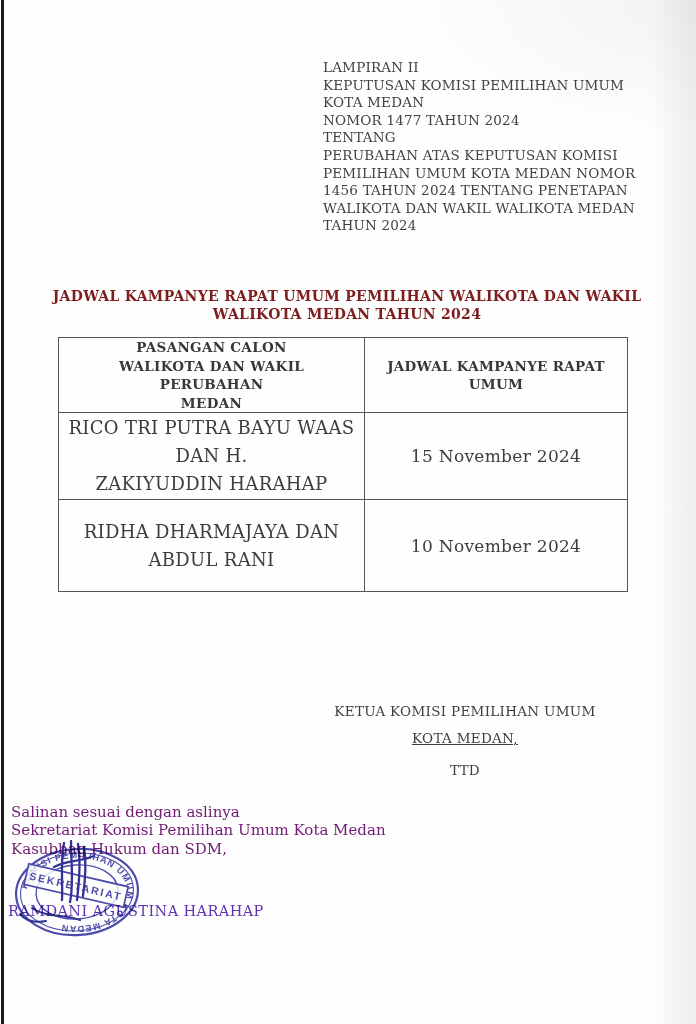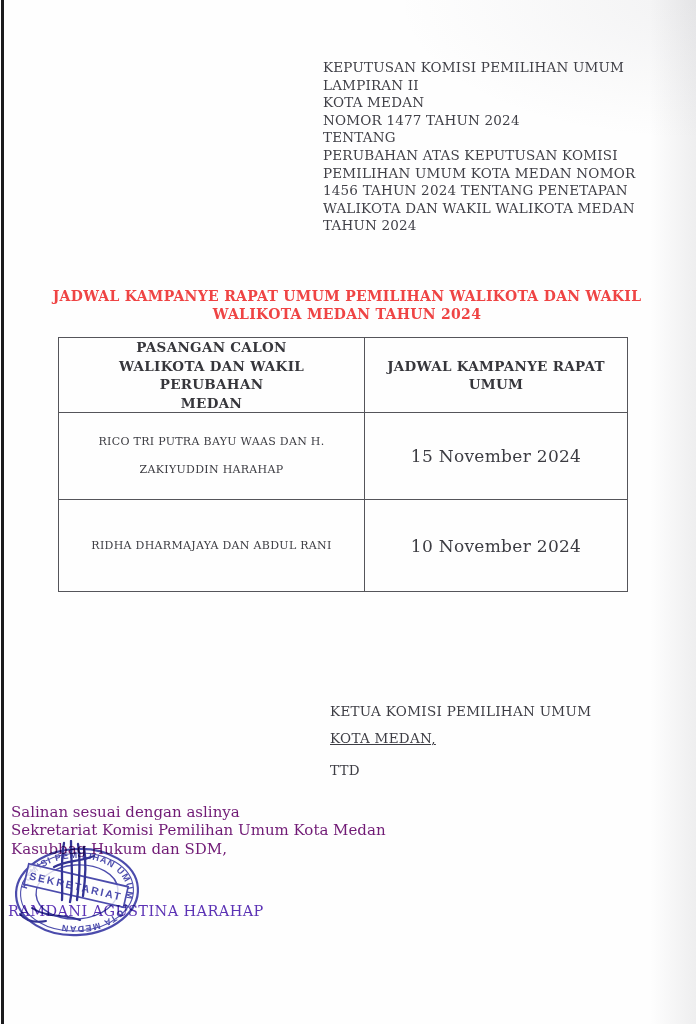--- a/index.html
+++ b/index.html
@@ -15,32 +15,32 @@
     background:linear-gradient(to left, rgba(130,130,138,0.13), rgba(130,130,138,0.0)); }
   .scan-shade-top { position:absolute; right:0; top:0; width:300px; height:140px;
     background:radial-gradient(ellipse at top right, rgba(140,140,150,0.10), rgba(140,140,150,0) 70%); }
 
   
   .lampiran { position:absolute; left:323px; top:59px; font-size:13.5px; line-height:17.6px;
     letter-spacing:0.2px; white-space:nowrap; color:#3f3f46; }
 
   
   .doc-title { position:absolute; left:40px; top:287px; width:614px; text-align:center;
-    font-weight:bold; font-size:14px; line-height:18px; letter-spacing:0.3px; color:#ef4444; }
+    font-weight:bold; font-size:14px; line-height:18px; letter-spacing:0.3px; color:#7f1d1d; }
 
   
   .jadwal-table { position:absolute; left:58px; top:337px; width:569px;
     border-collapse:collapse; table-layout:fixed; }
   .jadwal-table td { border:1.4px solid #55555a; text-align:center; vertical-align:middle; padding:0 8px; }
   .jadwal-table .hdr { font-weight:bold; font-size:13.5px; line-height:18.5px; letter-spacing:0.3px; color:#36363b; }
-  .jadwal-table .pair { font-size:11px; line-height:28px; letter-spacing:0.3px; }
+  .jadwal-table .pair { font-size:18px; line-height:28px; letter-spacing:0.3px; }
   .jadwal-table .date { font-size:17px; letter-spacing:0.3px; }
 
   
-  .signoff { position:absolute; left:330px; top:703px; width:270px; 
+  .signoff { position:absolute; left:330px; top:703px; width:270px; text-align:center;
     font-size:13.5px; line-height:16px; letter-spacing:0.3px; color:#3d3d44; }
   .signoff .l1 { margin-bottom:11px; }
   .signoff .l2 { margin-bottom:16px;text-decoration:underline; }
   .signoff .l3 { margin-bottom:4px; }
 
   
   .salinan { position:absolute; left:11px; top:803px; font-size:15px; line-height:18.4px;
     color:#701a75; z-index:1; }
   .salinan-name { position:absolute; left:8px; top:903px; font-size:14.5px; letter-spacing:0.4px;
     color:#5c33b5; z-index:1; }
@@ -52,22 +52,22 @@
 </head>
 <body>
 
 <div class="page">
 
   <div class="scan-edge-left"></div>
   <div class="scan-shade-right"></div>
   <div class="scan-shade-top"></div>
 
   <div class="lampiran">
+    <div>LAMPIRAN II</div>
     <div>KEPUTUSAN KOMISI PEMILIHAN UMUM</div>
-    <div>LAMPIRAN II</div>
     <div>KOTA MEDAN</div>
     <div>NOMOR 1477 TAHUN 2024</div>
     <div>TENTANG</div>
     <div>PERUBAHAN ATAS KEPUTUSAN KOMISI</div>
     <div>PEMILIHAN UMUM KOTA MEDAN NOMOR</div>
     <div>1456 TAHUN 2024 TENTANG PENETAPAN</div>
     <div>WALIKOTA DAN WAKIL WALIKOTA MEDAN</div>
     <div>TAHUN 2024</div>
   </div>
 

